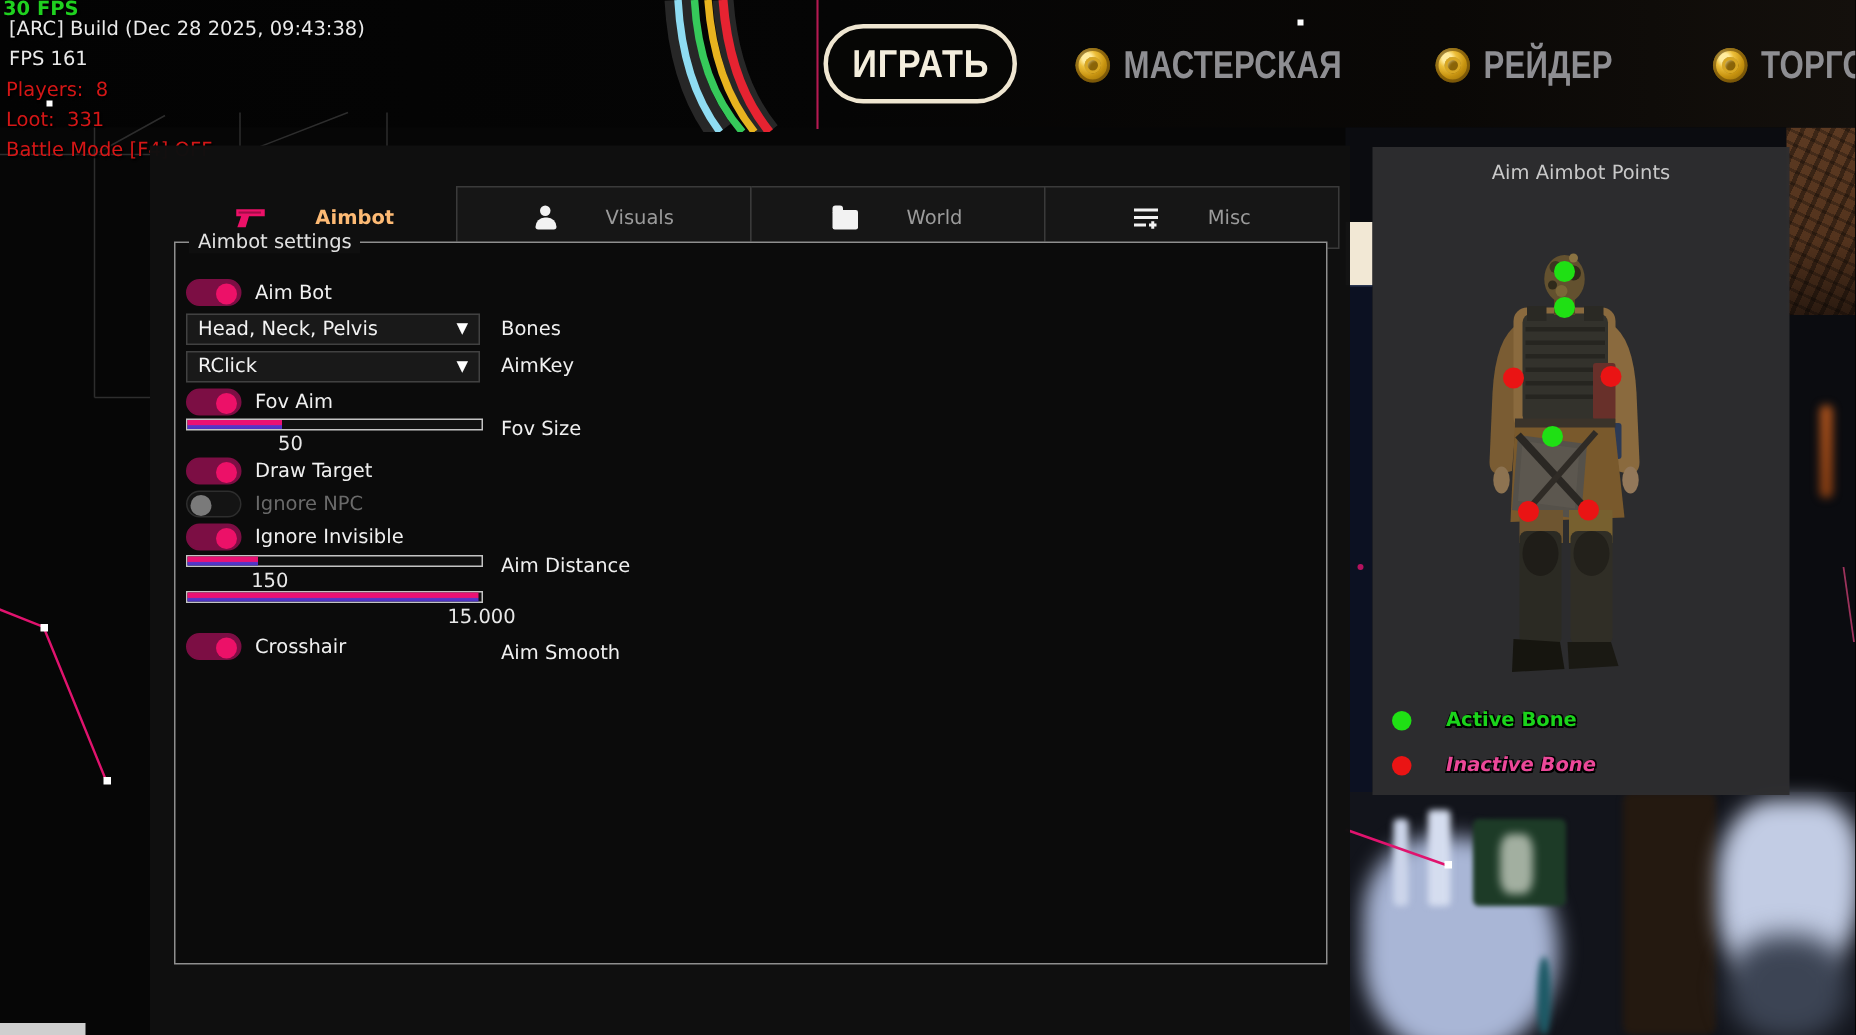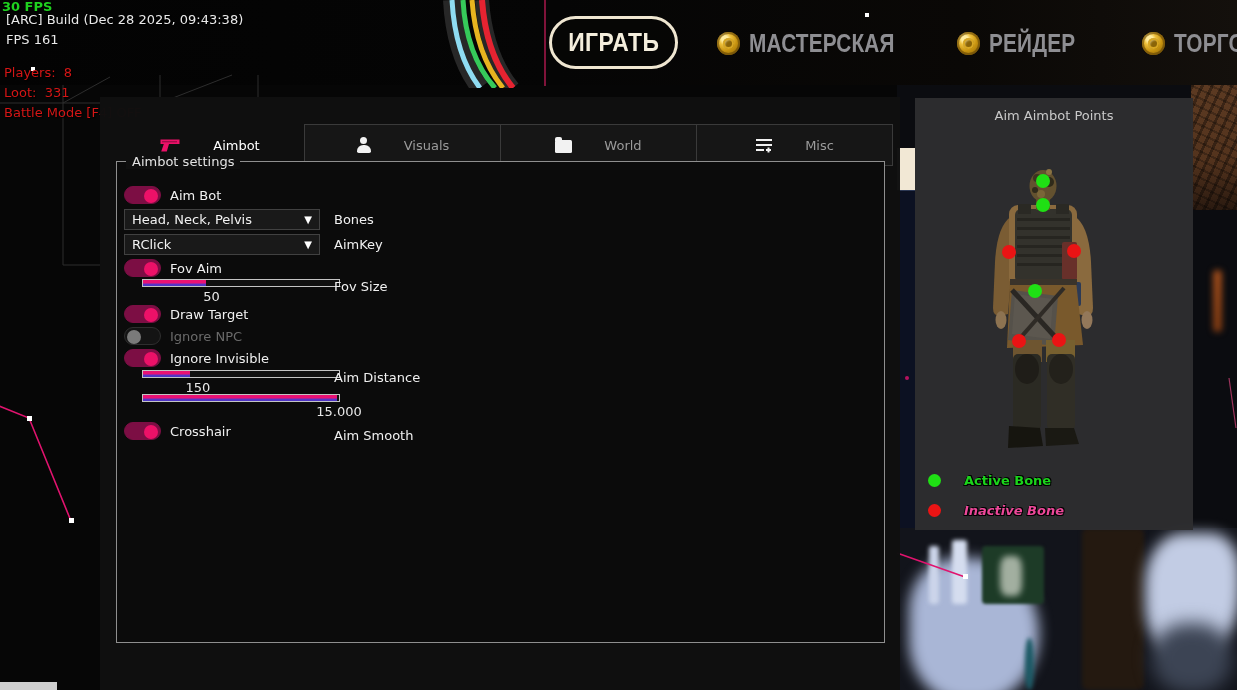--- a/index.html
+++ b/index.html
@@ -36,39 +36,39 @@
   .rainbow { position:absolute; left:430px; top:0; width:120px; height:88px; }
   
   .esp { position:absolute; left:0; top:0; width:1237px; height:690px; pointer-events:none; }
   .wsq { position:absolute; width:5px; height:5px; background:#fff; }
   .lightbar { position:absolute; left:0px; top:682px; width:57px; height:8px; background:#cfcfcf; filter:blur(.5px);}
   
   .hud { position:absolute; left:0; top:0; font-size:13px; line-height:20.5px; white-space:pre; text-shadow:1px 1px 1px #000; }
   .hud div { position:absolute; white-space:pre; }
   .hud-green { color:#1fd11f; font-weight:bold; }
   .hud-white { color:#e9e9e9; }
-  .hud-red   { color:#d41616;margin-top:12px; }
+  .hud-red   { color:#d41616; }
   
   .play-btn { position:absolute; left:549px; top:16px; width:129px; height:53px; border:3px solid #efe6d1; border-radius:28px;
     display:flex; align-items:center; justify-content:center; background:rgba(10,8,6,.35); cursor:pointer; }
   .play-btn span { color:#f4eedd; font-family:"Liberation Sans",sans-serif; font-weight:bold; font-size:26px; letter-spacing:.5px; transform:scaleX(.88); }
   .gmenu-item { position:absolute; top:28px; height:30px; display:flex; align-items:center; gap:9px; cursor:pointer; }
   .gmenu-item span.lbl { color:#8e8e92; font-family:"Liberation Sans",sans-serif; font-weight:bold; font-size:26px; letter-spacing:.2px; transform:scaleX(.8); transform-origin:left center; white-space:nowrap; }
   .coin { width:23px; height:23px; border-radius:50%; flex:0 0 auto;
     background:radial-gradient(circle at 34% 30%, #ffec9e 0 14%, #edbf3a 28%, #c6920f 55%, #7a5907 100%);
     box-shadow:inset 0 0 0 2px rgba(90,60,5,.55); position:relative; }
   .coin::after { content:""; position:absolute; left:6px; top:6px; width:11px; height:11px; border-radius:50%;
     background:#8a6408; box-shadow:inset 0 0 0 2px #d8a722, inset 2px 2px 2px rgba(255,240,180,.6); }
   
   .main-window { position:absolute; left:100px; top:97px; width:800px; height:593px; background:rgba(15,15,15,.985); }
   .tabbar { position:absolute; left:0; top:27px; width:800px; height:42px; }
   .tab { position:absolute; top:0; height:42px; display:flex; align-items:center; justify-content:center; gap:32px; cursor:pointer; }
   .tab.boxed { border:1px solid #3a3a3a; background:#161616; }
   .tab .tlabel { font-size:13px; color:#9b9b9b; }
-  .tab.active .tlabel { color:#ffffff; }
+  .tab.active .tlabel { color:#fdba74;font-weight:bold; }
   .tab-aimbot { left:20px; width:180px; }
   .tab-visuals { left:204px; width:197px; }
   .tab-world { left:400px; width:197px; }
   .tab-misc { left:596px; width:197px; }
   
   .icon-person { position:relative; width:16px; height:16px; }
   .icon-person::before { content:""; position:absolute; left:4.5px; top:0; width:7px; height:7px; border-radius:50%; background:#f2f2f2; }
   .icon-person::after { content:""; position:absolute; left:1px; top:8px; width:14px; height:8px; border-radius:7px 7px 2px 2px; background:#f2f2f2; }
   .icon-folder { position:relative; width:17px; height:13px; background:#f2f2f2; border-radius:1.5px; margin-top:2px;}
   .icon-folder::before { content:""; position:absolute; left:0; top:-3px; width:7px; height:4px; background:#f2f2f2; border-radius:2px 2px 0 0; }
@@ -82,21 +82,21 @@
   .toggle { position:relative; width:37px; height:18px; border-radius:9px; cursor:pointer; background:#141414; border:1px solid #2e2e2e; }
   .toggle .knob { position:absolute; top:1.5px; left:2px; width:14px; height:14px; border-radius:50%; background:#7a7a7a; }
   .toggle.on { background:#7c0e44; border-color:#7c0e44; }
   .toggle.on .knob { left:auto; right:2px; background:#ec1168; }
   
   .select { position:relative; width:196px; height:21px; background:#191919; border:1px solid #414141;
     display:flex; align-items:center; padding:0 24px 0 7px; cursor:pointer; }
   .select .val { font-size:13px; color:#f2f2f2; white-space:nowrap; }
   .select .arrow { position:absolute; right:7px; top:4px; font-size:10px; color:#fff; }
   
-  .slider { position:relative; width:198px; height:8px; background:#101010; border:1px solid #c4c4c4;margin-left:18px; }
+  .slider { position:relative; width:198px; height:8px; background:#101010; border:1px solid #c4c4c4; }
   .slider .fill { position:absolute; left:0; top:0; height:100%; width:0;
     background:linear-gradient(180deg,#ea1274 0%, #ea1274 55%, #5b35c8 62%, #4a34c4 100%); }
   .slider-value { position:absolute; top:9px; font-size:13px; color:#e8e8e8; transform:translateX(-50%); white-space:nowrap; }
   
   .icon-pistol { width:21px; height:16px; }
   
   .icon-playlist { width:18px; height:16px; }
   
   .hitbox-panel { position:absolute; left:915px; top:98px; width:278px; height:432px; background:rgba(45,45,47,.97); }
   .hitbox-title { position:absolute; left:0; top:10px; width:100%; text-align:center; font-size:13px; color:#c9c9c9; }

